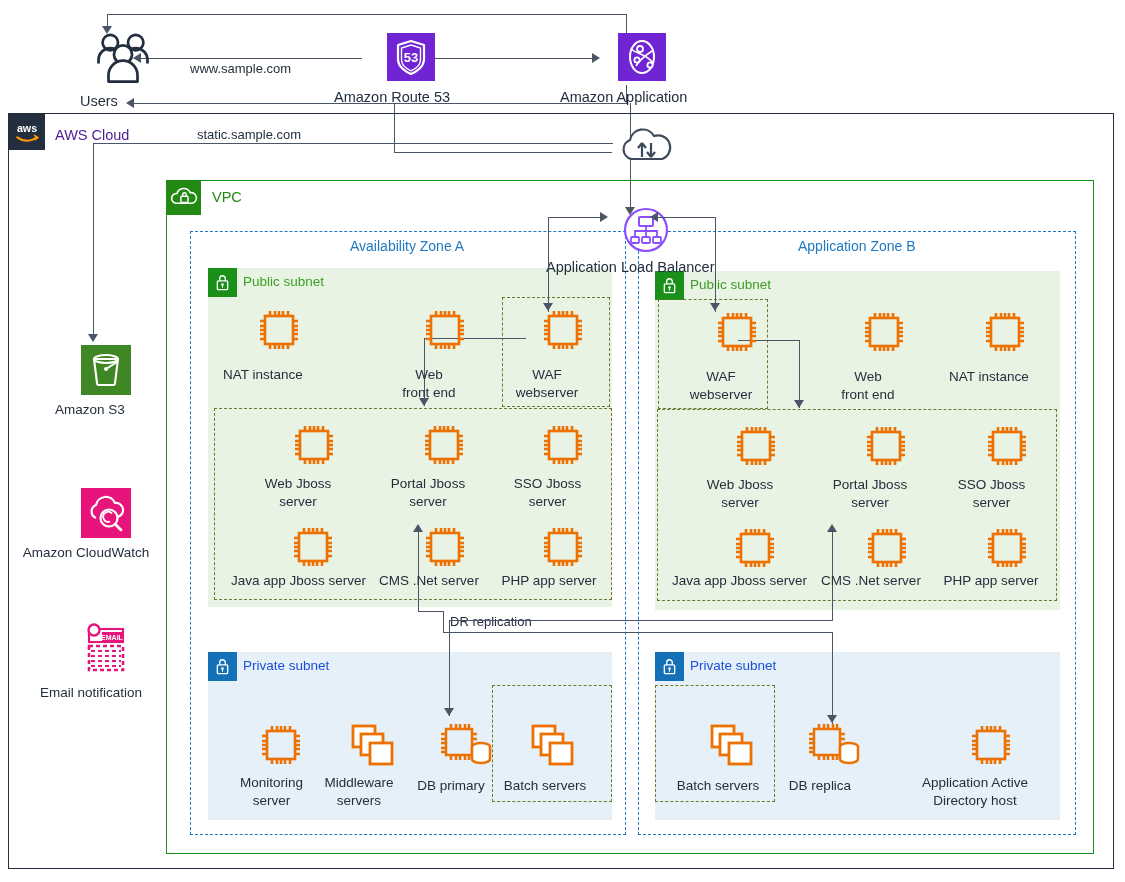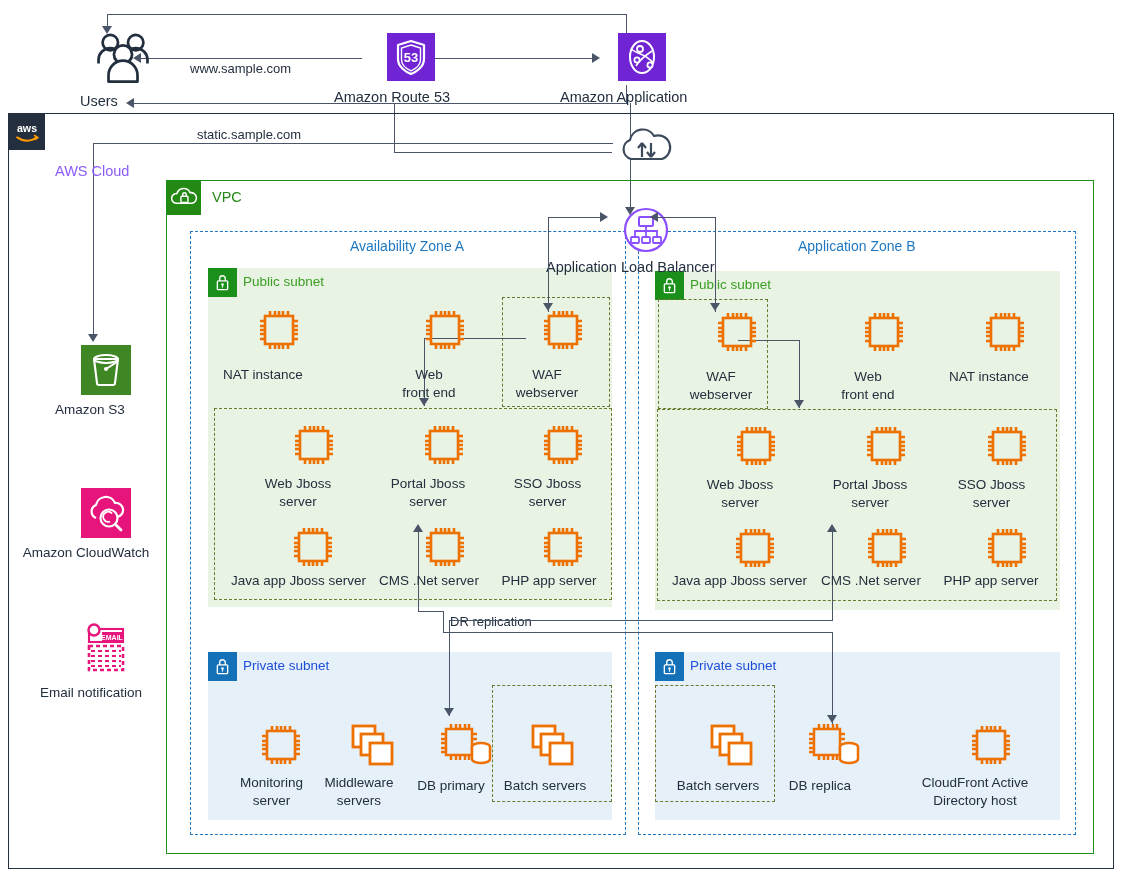--- a/index.html
+++ b/index.html
@@ -6,21 +6,21 @@
   body{font-family:"Liberation Sans",sans-serif;}
   #canvas{position:relative;width:1125px;height:882px;overflow:hidden;background:#fff;}
   .abs{position:absolute;}
   .lbl{position:absolute;font-size:13.5px;color:#232f3e;text-align:center;line-height:1.35;white-space:pre-line;}
   .lbl.nowrap{white-space:nowrap;}
 
   
   #aws-cloud-box{left:8px;top:113px;width:1106px;height:756px;border:1.6px solid #232f3e;box-sizing:border-box;}
   #aws-logo{left:9px;top:114px;width:36px;height:36px;background:#232f3e;display:flex;align-items:center;justify-content:center;}
   #aws-logo svg{display:block;}
-  #aws-cloud-label{left:55px;top:127px;font-size:14.5px;color:#8b5cf6;margin-top:36px;}
+  #aws-cloud-label{left:55px;top:127px;font-size:14.5px;color:#4c1d95;}
 
   #vpc-box{left:166px;top:180px;width:928px;height:674px;border:1.6px solid #1a8f1a;box-sizing:border-box;}
   #vpc-icon{left:167px;top:181px;width:34px;height:34px;background:#248814;display:flex;align-items:center;justify-content:center;}
   #vpc-label{left:212px;top:189px;font-size:14.5px;color:#248814;}
 
   .az{position:absolute;border:1.7px dashed #1f78c1;box-sizing:border-box;}
   #az-a{left:190px;top:231px;width:436px;height:604px;}
   #az-b{left:638px;top:231px;width:438px;height:604px;}
   .az-title{position:absolute;font-size:14px;color:#1f78c1;white-space:nowrap;}
   #az-a-title{left:350px;top:238px;}
@@ -561,16 +561,16 @@
   <div class="lbl nowrap" style="left:775px;top:777px;width:90px;">DB replica</div>
 
   <div class="icon ec2 abs" style="left:952px;top:722px;">
     <svg viewBox="0 0 46 46" width="46" height="46">
         <g stroke="#ed7100" stroke-width="2.6" fill="none">
           <rect x="9" y="9" width="28" height="28"></rect>
           <path d="M14 9 V4 M19 9 V4 M23 9 V4 M27 9 V4 M32 9 V4 M14 37 V42 M19 37 V42 M23 37 V42 M27 37 V42 M32 37 V42 M9 14 H4 M9 19 H4 M9 23 H4 M9 27 H4 M9 32 H4 M37 14 H42 M37 19 H42 M37 23 H42 M37 27 H42 M37 32 H42"></path>
         </g>
       </svg>
   </div>
-  <div class="lbl" style="left:897px;top:774px;width:156px;">CloudFront Active
+  <div class="lbl" style="left:897px;top:774px;width:156px;">Application Active
 Directory host</div>
 
 </div>
 
 </body></html>

